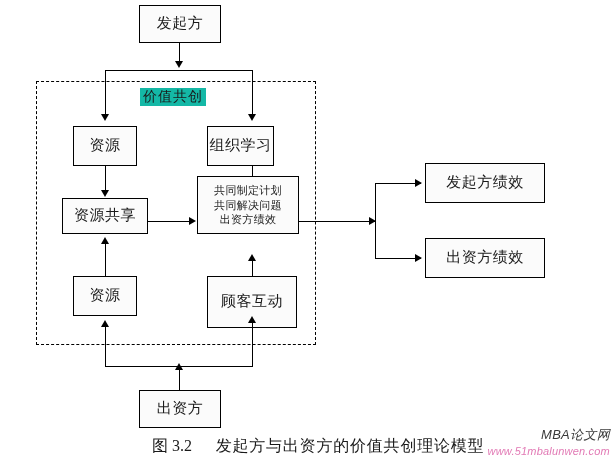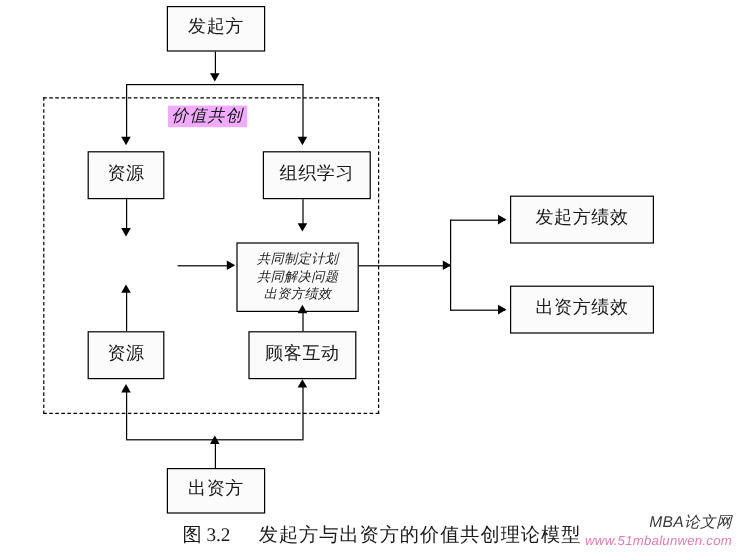--- a/index.html
+++ b/index.html
@@ -45,23 +45,22 @@
     box-sizing: border-box;
     border: 1.5px dashed #000000;
     background: transparent;
   }
   .region-label {
     position: absolute;
     font-size: 14px;
     color: #1a1a1a;
     letter-spacing: 1px;
     white-space: nowrap;
-    background: #f0abfc;
+    background: #14b8a6;
     padding: 0 3px;
-    font-style: italic;
   }
 
   .hline, .vline {
     position: absolute;
     background: #000000;
   }
   .hline { height: 1px; }
   .vline { width: 1px; }
 
   .arrow {
@@ -131,30 +130,31 @@
   <div class="hline" style="left:105px; top:70px; width:148px;"></div>
 
   <div class="vline" style="left:105px; top:70px; height:45px;"></div>
   <div class="arrow down" style="left:101px; top:114px;"></div>
 
   <div class="vline" style="left:252px; top:70px; height:45px;"></div>
   <div class="arrow down" style="left:248px; top:114px;"></div>
 
   <div class="node single" style="left:73px; top:126px; width:64px; height:40px;">资源</div>
 
-  <div class="node single" style="left:207px; top:126px; width:90px; height:40px;margin-left:12px;">组织学习</div>
+  <div class="node single" style="left:207px; top:126px; width:67px; height:40px;">组织学习</div>
 
   <div class="vline" style="left:105px; top:166px; height:26px;"></div>
   <div class="arrow down" style="left:101px; top:190px;"></div>
 
   <div class="vline" style="left:252px; top:166px; height:22px;"></div>
   <div class="arrow down" style="left:248px; top:186px;"></div>
 
-
-  <div class="node multi" style="left:197px; top:202px; width:102px; height:58px;font-style:italic;">
+  <div class="node single" style="left:62px; top:198px; width:86px; height:36px;">资源共享</div>
+
+  <div class="node multi" style="left:197px; top:176px; width:102px; height:58px;">
     <span>共同制定计划</span>
     <span>共同解决问题</span>
     <span>出资方绩效</span>
   </div>
 
   <div class="hline" style="left:148px; top:221px; width:42px;"></div>
   <div class="arrow right" style="left:189px; top:217px;"></div>
 
   <div class="hline" style="left:299px; top:221px; width:76px;"></div>
   <div class="arrow right" style="left:369px; top:217px;"></div>
@@ -166,21 +166,21 @@
 
   <div class="hline" style="left:375px; top:258px; width:46px;"></div>
   <div class="arrow right" style="left:415px; top:254px;"></div>
 
   <div class="node single" style="left:425px; top:163px; width:120px; height:40px;">发起方绩效</div>
 
   <div class="node single" style="left:425px; top:238px; width:120px; height:40px;">出资方绩效</div>
 
   <div class="node single" style="left:73px; top:276px; width:64px; height:40px;">资源</div>
 
-  <div class="node single" style="left:207px; top:276px; width:90px; height:40px;">顾客互动</div>
+  <div class="node single" style="left:207px; top:276px; width:90px; height:52px;">顾客互动</div>
 
   <div class="vline" style="left:105px; top:241px; height:35px;"></div>
   <div class="arrow up" style="left:101px; top:237px;"></div>
 
   <div class="vline" style="left:252px; top:258px; height:18px;"></div>
   <div class="arrow up" style="left:248px; top:254px;"></div>
 
   <div class="hline" style="left:105px; top:366px; width:148px;"></div>
 
   <div class="vline" style="left:105px; top:324px; height:42px;"></div>

